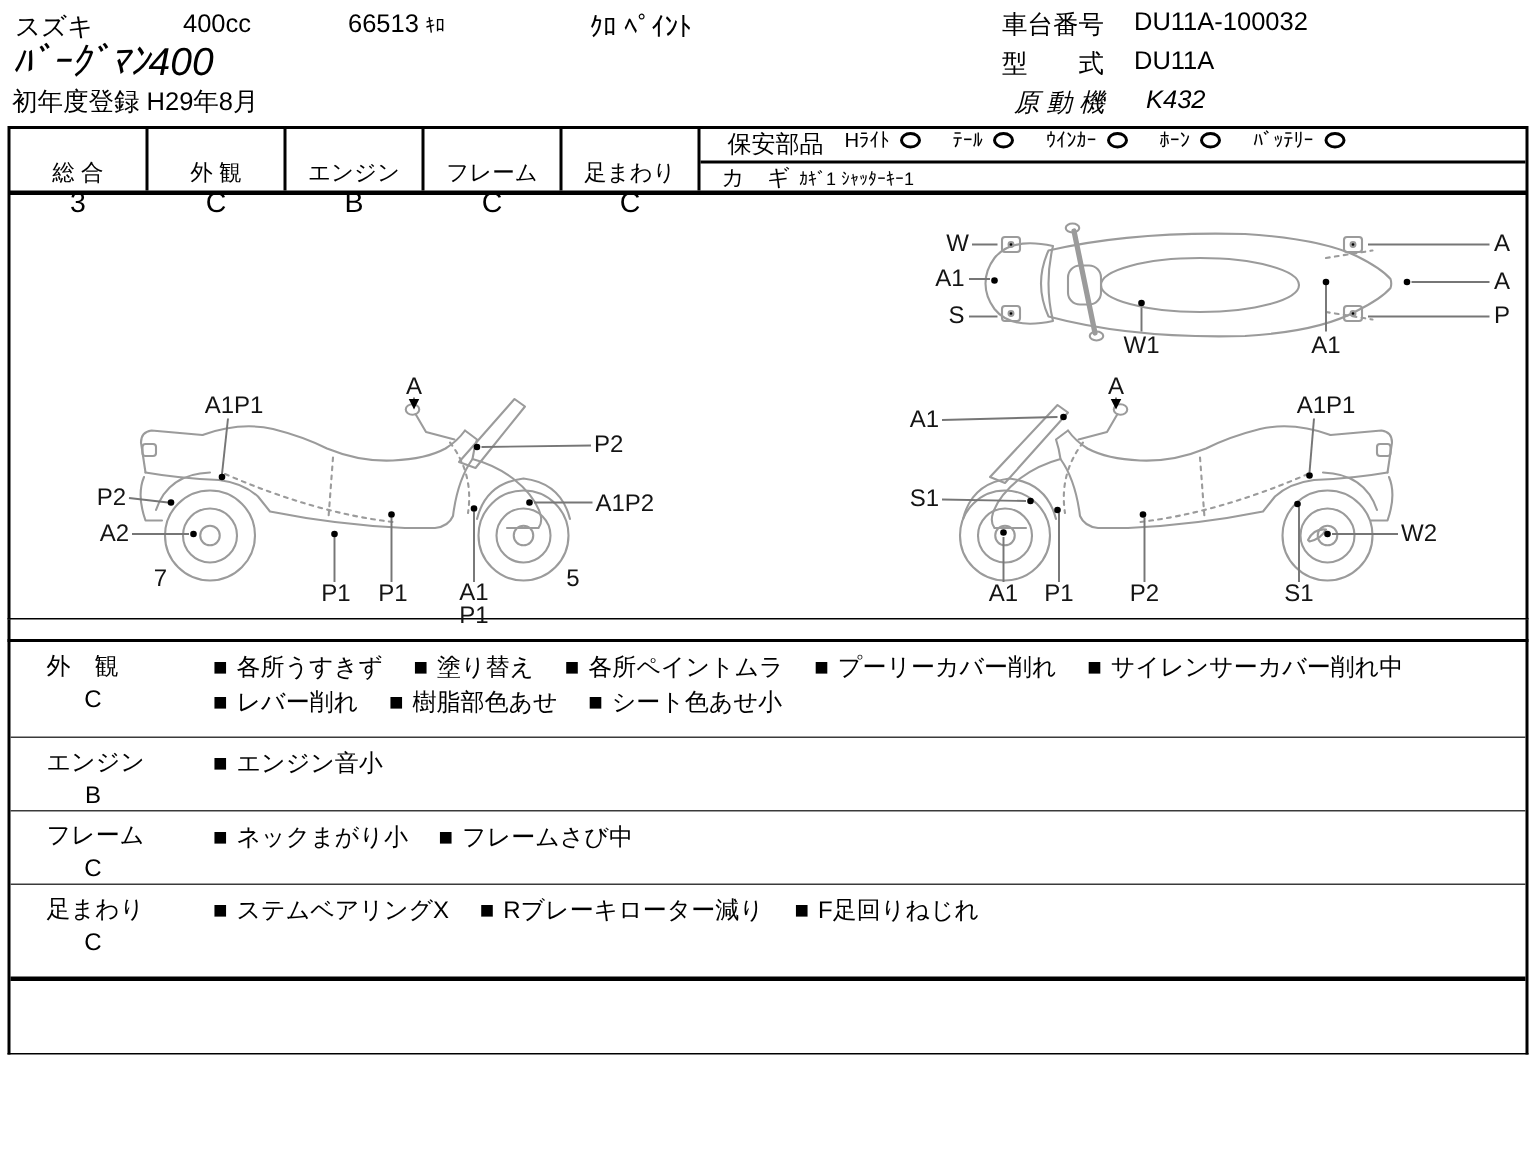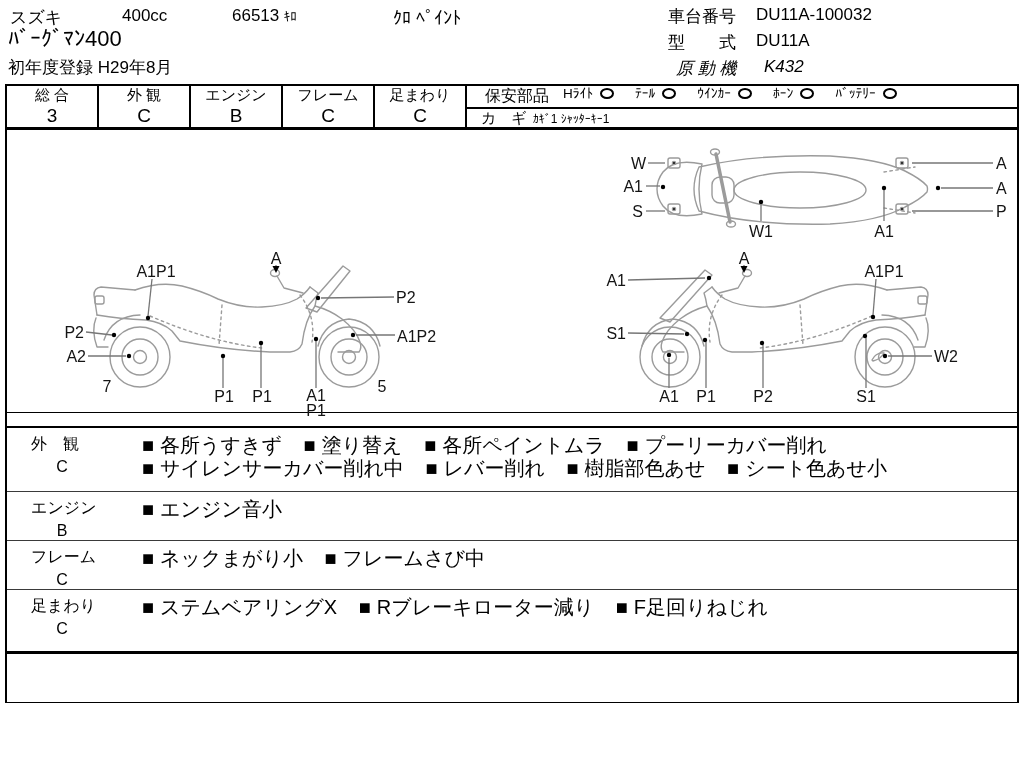--- a/index.html
+++ b/index.html
@@ -1,48 +1,48 @@
 <!DOCTYPE html>
 <html style="--outline: #9b9b9b; --leader: #767676; --labelc: #141414; --w2: #a83434;"><head>
 <meta charset="utf-8">
 <style>
   html,body{margin:0;padding:0;background:#fff;}
   body{width:1024px;height:768px;position:relative;overflow:hidden;
        font-family:"Liberation Sans","DejaVu Sans",sans-serif;color:#000;}
   .abs{position:absolute;}
   
   .hdr-text{font-size:17px;white-space:pre;}
-  .model-name{font-size:22px;}
+  .model-name{font-size:26px;font-style:italic;}
   .hdr-right{display:flex;font-size:17px;white-space:pre;}
   .hdr-right .lab{width:88px;}
   
   .frame{position:absolute;left:5px;top:84px;width:1014px;height:678px;box-sizing:border-box;}
   .frame *{box-sizing:border-box;}
   .grade-row{height:46px;border:2px solid #000;border-bottom:3px solid #000;display:flex;}
-  .gcell{width:92px;border-right:2px solid #000;text-align:center;padding-top:0;}
+  .gcell{width:92px;border-right:2px solid #000;text-align:center;padding-top:20px;}
   .gcell .glab{font-size:15px;white-space:pre;}
   .gcell .gval{font-size:19px;line-height:21px;}
   .safety{flex:1;display:flex;flex-direction:column;}
   .saf-top{height:23px;border-bottom:2px solid #000;display:flex;align-items:flex-start;padding-left:18px;}
   .saf-top .saf-lab{font-size:16px;margin-right:14px;white-space:pre;}
   .saf-item{display:flex;align-items:center;margin-right:21px;}
   .saf-item .nm{font-size:13.5px;margin-right:7px;white-space:pre;}
   .ring{width:14px;height:11px;border:2px solid #000;border-radius:50%;}
   .saf-key{flex:1;display:flex;align-items:center;padding-left:14px;}
   .saf-key .klab{font-size:15px;margin-right:6px;white-space:pre;font-family:Liberation Mono, monospace;}
   .saf-key .kval{font-size:12px;white-space:pre;}
   .diagram-box{height:283px;border-left:2px solid #000;border-right:2px solid #000;border-bottom:1px solid #000;position:relative;}
   .gap-strip{height:13px;border-left:2px solid #000;border-right:2px solid #000;}
   
   .cond{border-left:2px solid #000;border-right:2px solid #000;border-top:2px solid #000;}
   .cond-row{display:flex;border-bottom:1px solid #3a3a3a;}
   .cond-row:last-child{border-bottom:3px solid #000;}
   .cond-label{width:135px;padding:6px 0 0 24px;font-size:16px;}
   .cond-label .gr{text-align:center;width:86px;margin-left:-12px;padding-top:3px;font-size:16px;}
-  .cond-items{flex:1;padding:6px 10px 0 0;font-size:20px;line-height:23px;}
+  .cond-items{flex:1;padding:6px 10px 0 0;font-size:16px;line-height:23px;}
   .defect{white-space:nowrap;margin-right:16px;}
   .blt{margin-right:6px;}
   .empty-box{height:49px;border-left:2px solid #000;border-right:2px solid #000;border-bottom:1px solid #000;}
   
   #veh-svg{position:absolute;left:5px;top:130px;}
   .vehicle path,.vehicle ellipse,.vehicle circle,.vehicle rect{fill:none;stroke:var(--outline);stroke-width:1.4;stroke-linecap:round;stroke-linejoin:round;}
   .vehicle .dash{stroke-dasharray:2.5,3.5;}
   .vehicle .thick{stroke-width:3.5;}
   .leader{stroke:var(--leader);stroke-width:1.3;}
   .dot{fill:#000;stroke:none;}

